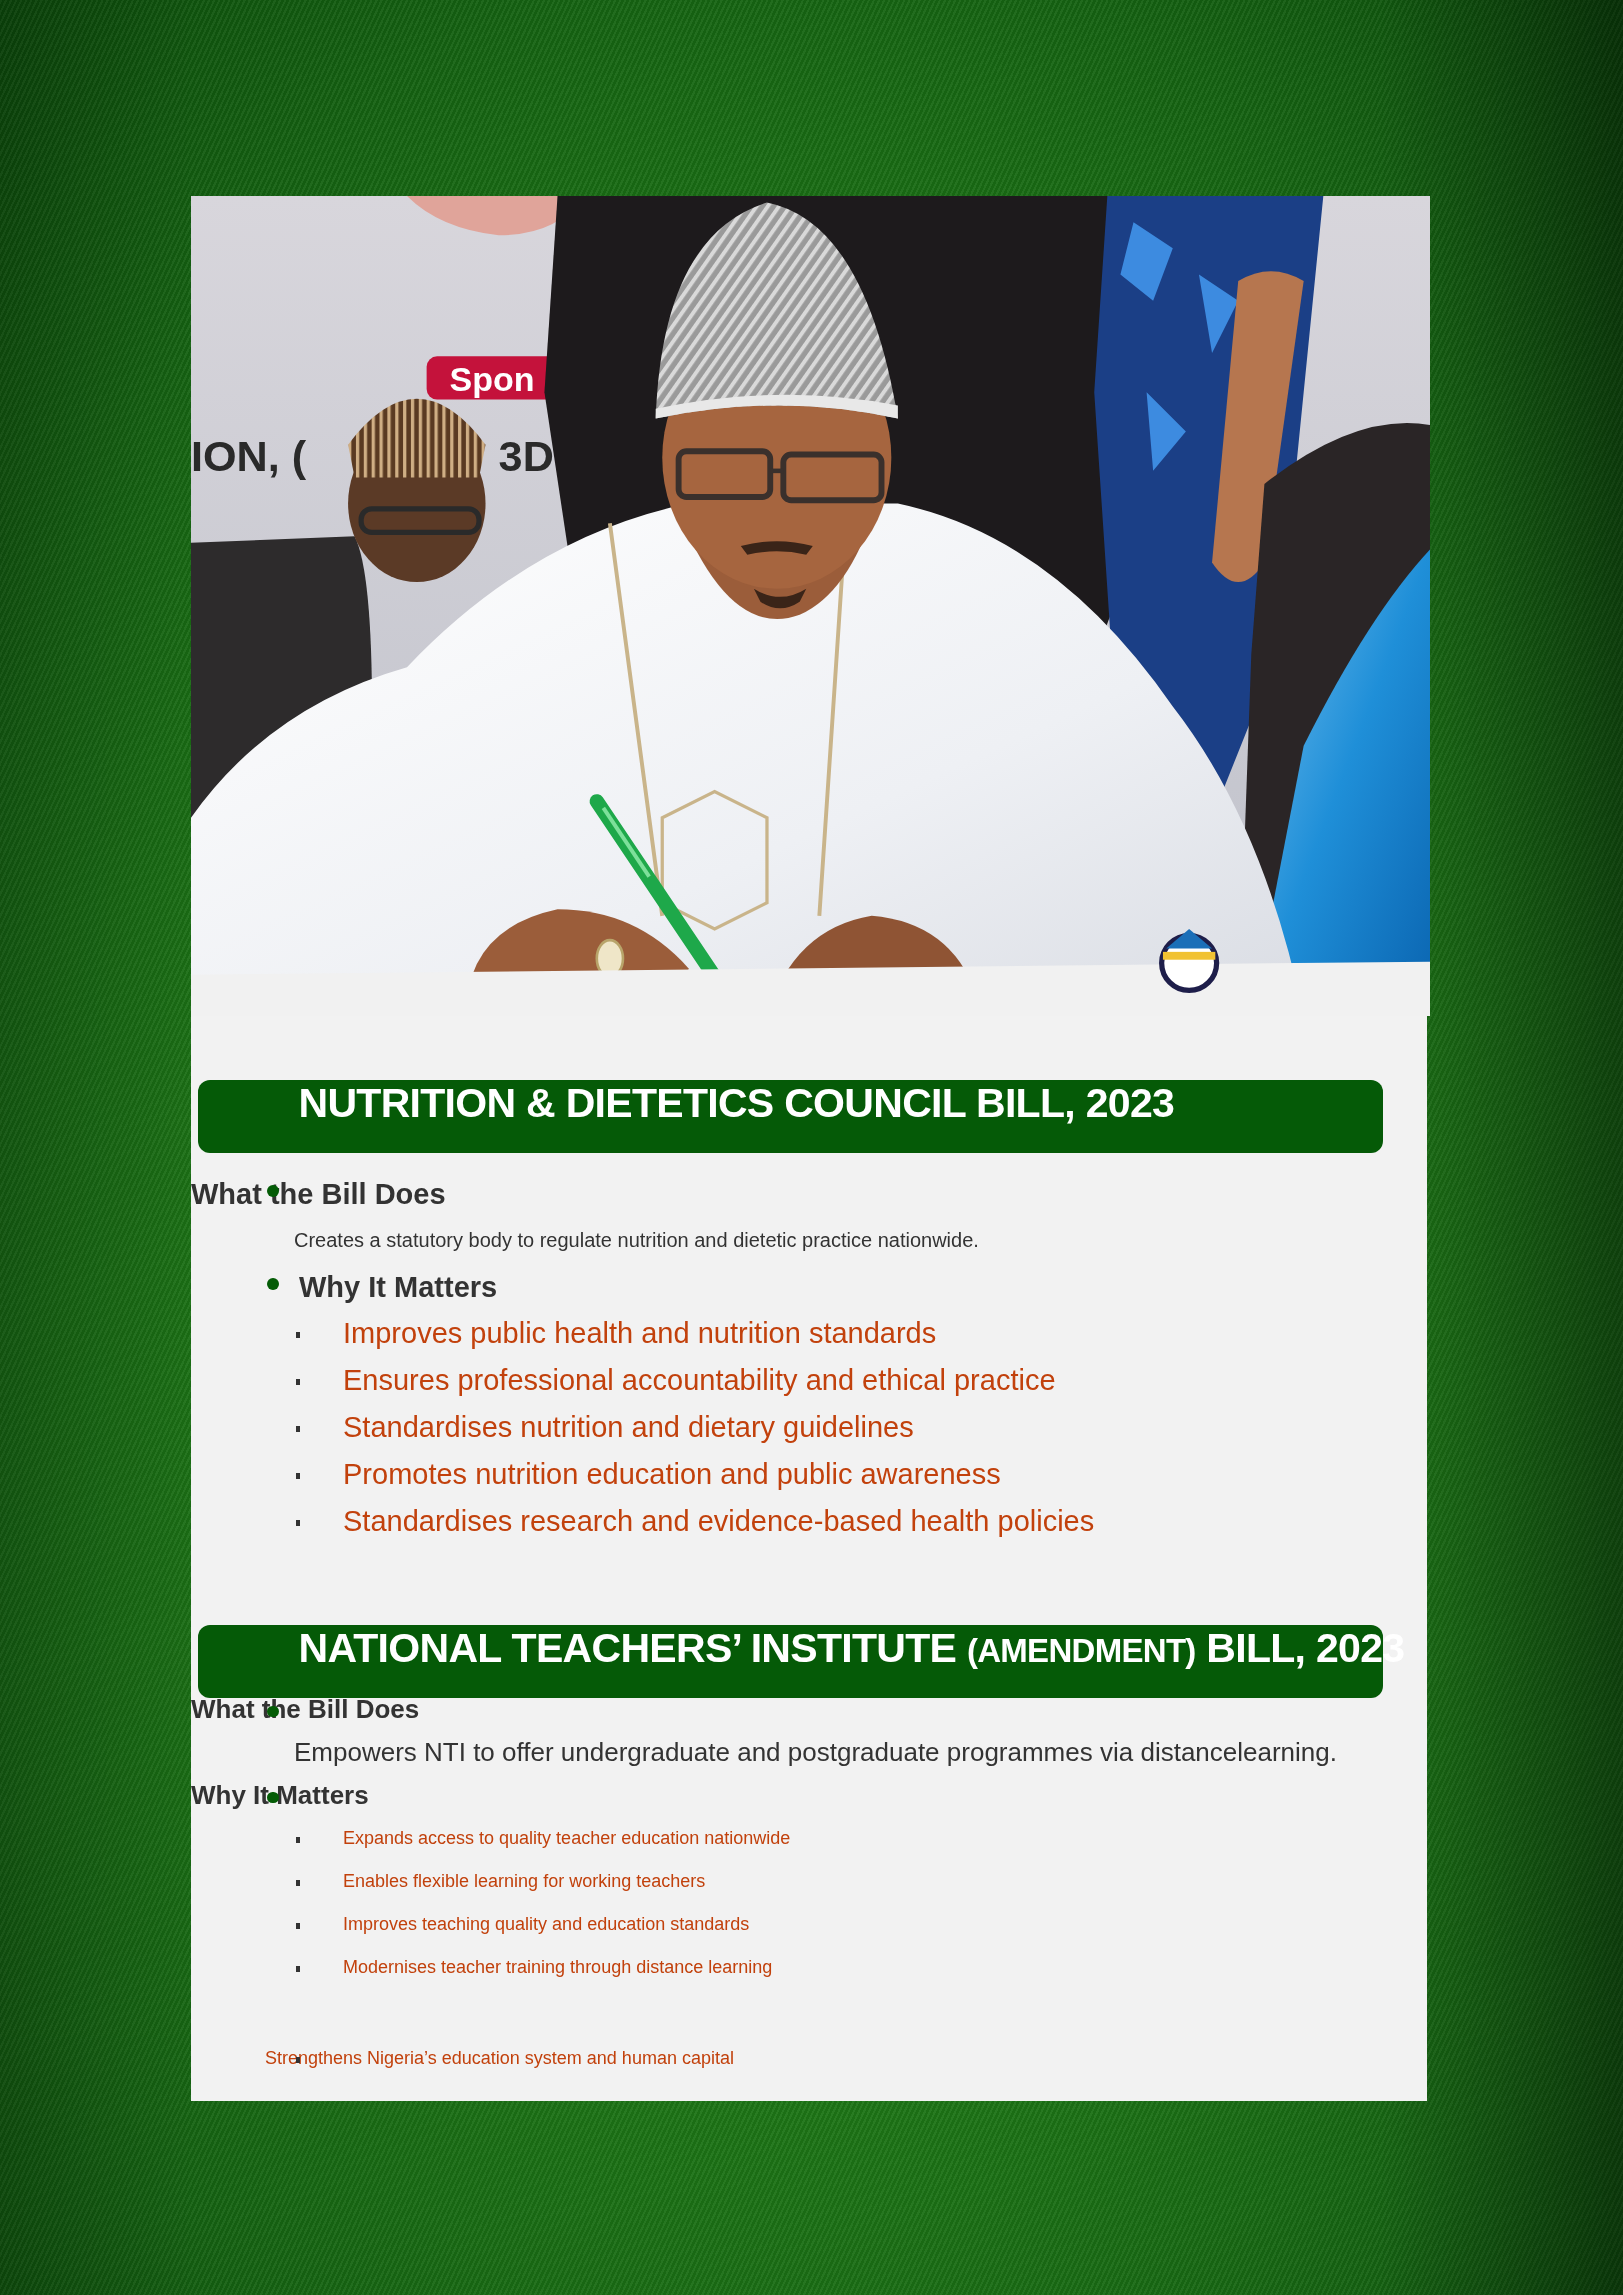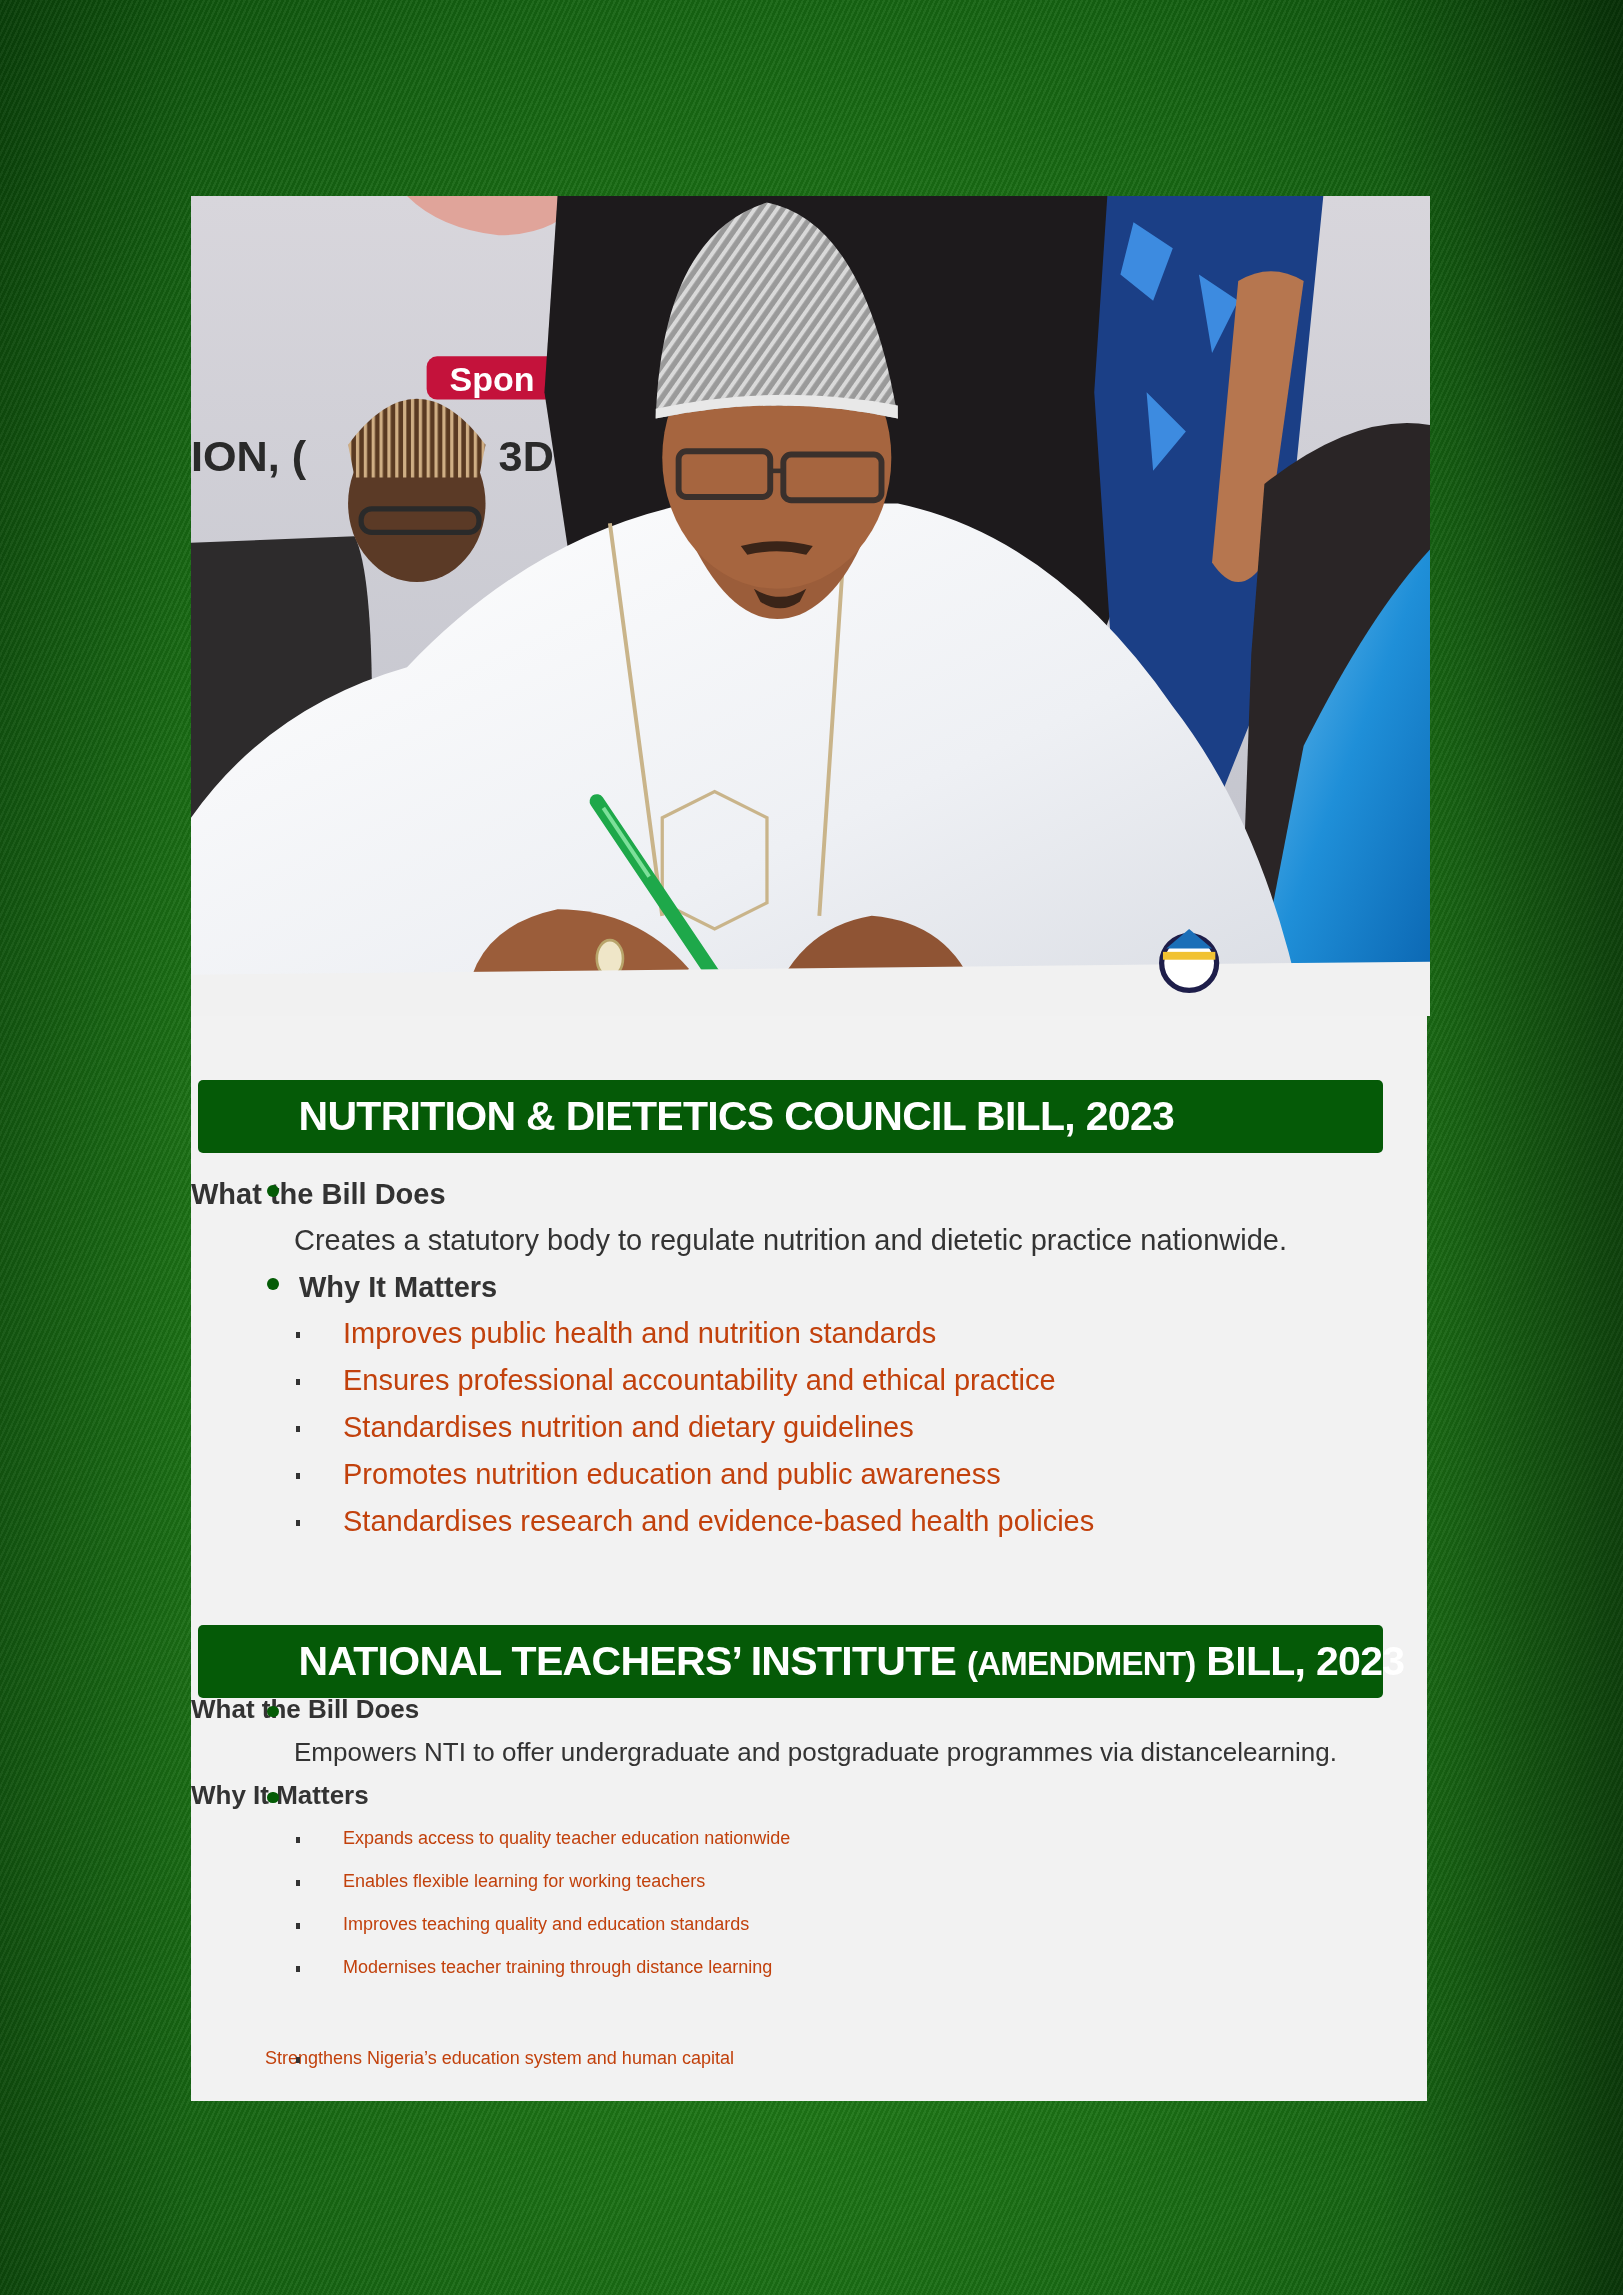--- a/index.html
+++ b/index.html
@@ -30,22 +30,22 @@
     background: #c9cbd3;
   }
   .photo svg { display: block; width: 100%; height: 100%; }
 
   .bill-header {
     position: absolute;
     left: 6.5px;
     width: 1185px;
     height: 73px;
     background: #055a07;
-    border-radius: 5px;
-    display: flex; align-items: center;
+    border-radius: 12px;
+    display: flex; align-items: flex-start;
     padding-left: 101px;
     color: #ffffff;
     font-weight: 700;
     font-size: 41px;
     letter-spacing: -0.7px;
     white-space: nowrap;
   }
   .bill-header .small { font-size: 33px; }
   .bill-header-1 { top: 884px; }
   .bill-header-2 { top: 1429px; }
@@ -81,21 +81,21 @@
   }
   .point .sq {
     position: absolute;
     left: 105px; top: 50%;
     width: 3.9px; height: 5.9px;
     margin-top: -1.3px;
     background: #333333;
   }
   
   .section-1 .sub { font-size: 29px; height: 46px; line-height: 46px; }
-  .section-1 .desc { font-size: 29px; height: 47px; line-height: 47px; }
+  .section-1 .desc { font-size: 20px; height: 47px; line-height: 47px; }
   .section-1 .point { font-size: 29px; height: 47px; line-height: 47px; }
   .section-1 .sub.why { padding-left: 108px; }
   
   .section-2 .sub { font-size: 26px; height: 43px; line-height: 43px; }
   .section-2 .sub .dot { margin-top: -3.9px; }
   .section-2 .desc { font-size: 26px; height: 43px; line-height: 43px; }
   .section-2 .point { font-size: 18px; height: 43px; line-height: 43px; }
   .section-2 .point.indent { padding-left: 74px; margin-top: 48px; }
 </style>
 </head>

